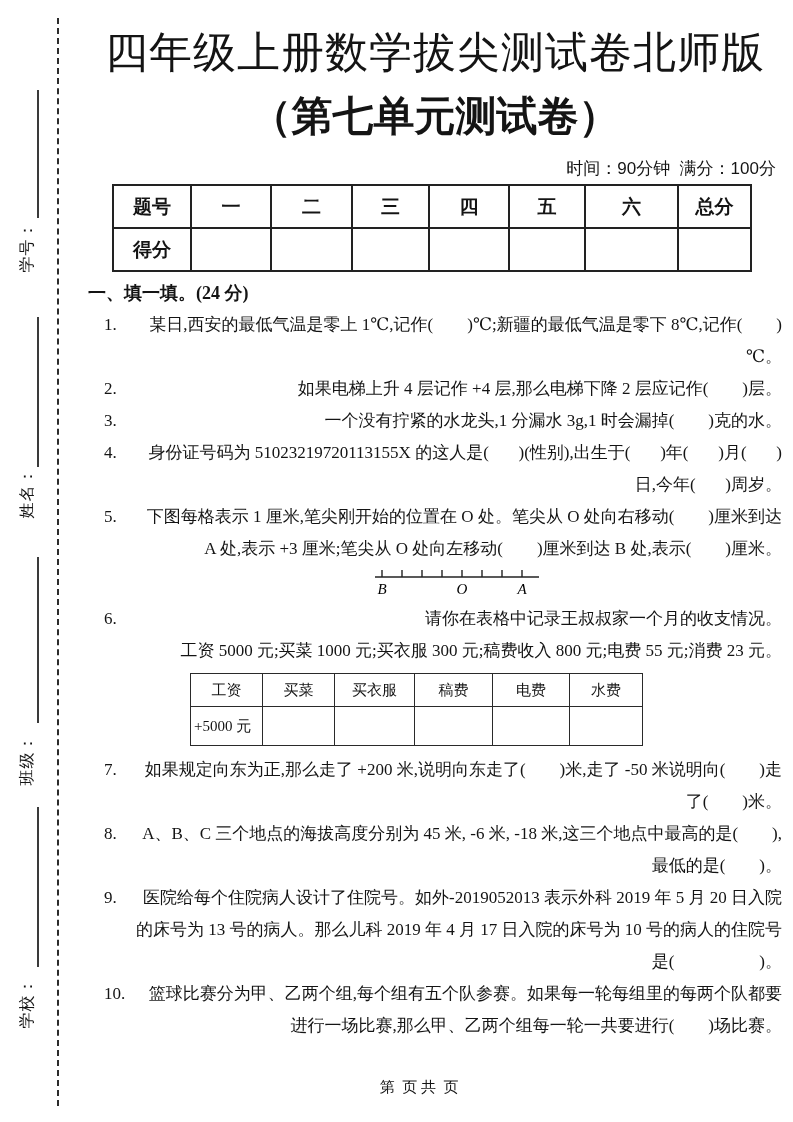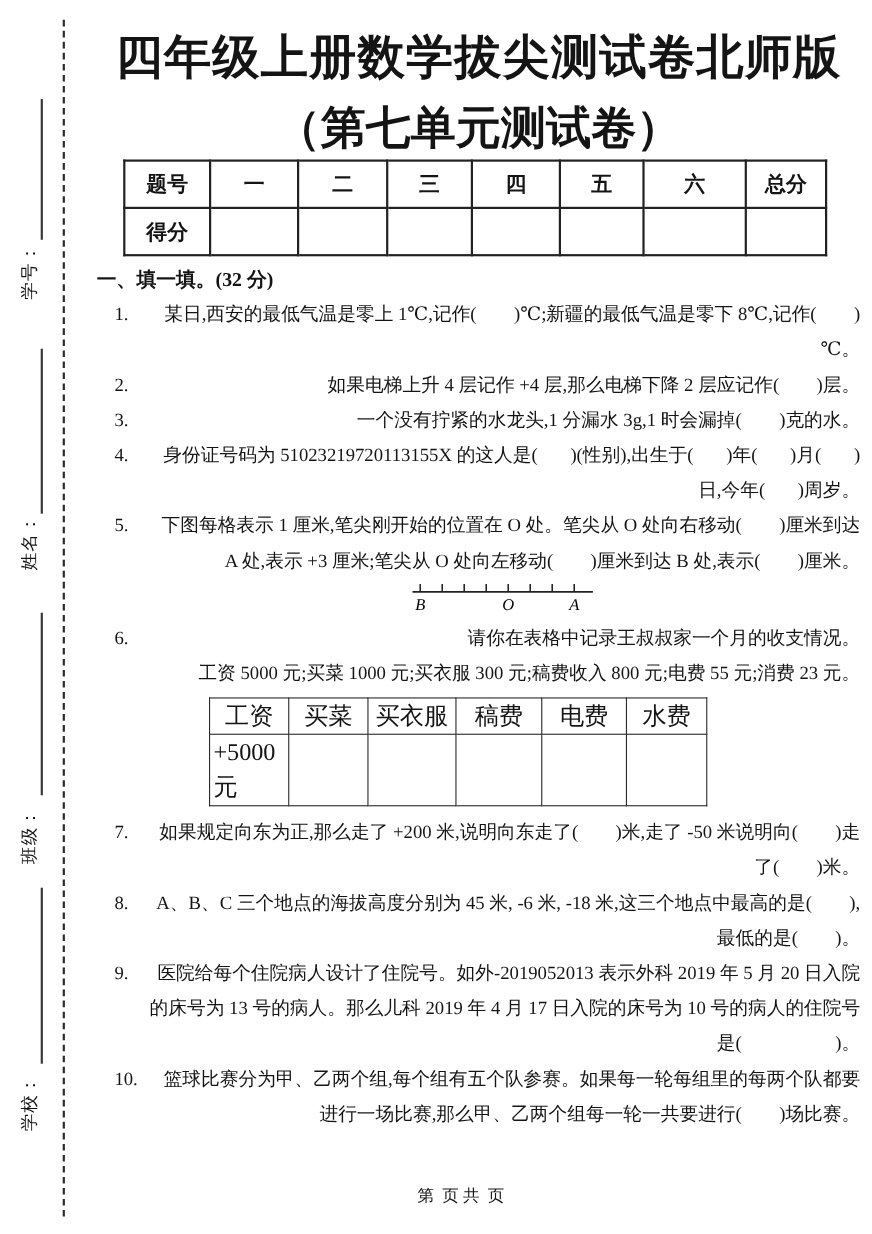--- a/index.html
+++ b/index.html
@@ -17,21 +17,21 @@
   .mline { position:absolute; left:37px; width:2px; background:#3a3a3a; }
   .mlabel {
     position:absolute; left:27px; font-size:16px; white-space:nowrap;
     transform:translate(-50%,-50%) rotate(-90deg); letter-spacing:1px;
   }
 
   
   .main { position:absolute; left:88px; top:0; width:694px; }
 
   .title {
-    margin:26px 0 0; text-align:center; font-weight:bold; font-size:43px;
+    margin:26px 0 0; text-align:center; font-weight:normal; font-size:43px;
     font-family:"Liberation Sans","DejaVu Sans",sans-serif; letter-spacing:1px;
     line-height:1.25; white-space:nowrap;
   }
   .subtitle {
     margin:10px 0 0; text-align:center; font-weight:bold; font-size:41px;
     font-family:"Liberation Sans","DejaVu Sans",sans-serif; line-height:1.3;
   }
   .info {
     margin:14px 6px 4px 0; text-align:right; font-size:17px;
     font-family:"Liberation Sans","DejaVu Sans",sans-serif; white-space:pre-wrap;
@@ -56,21 +56,21 @@
   .qtext { white-space:pre-wrap;text-align:right; }
 
   .figure-wrap { text-align:center; margin:2px 0 2px; line-height:0; }
   .numline-svg text {
     font-family:"Liberation Serif","DejaVu Serif",serif; font-style:italic;
     font-size:15px;
   }
 
   table.money-table {
     border-collapse:collapse; table-layout:fixed; margin:6px 0 8px 58px;
-    width:452px; font-size:22px;padding-left:48px;
+    width:452px; font-size:15px;padding-left:48px;
   }
   table.money-table td {
     border:1.5px solid #2a2a2a; text-align:center; padding:0;
   }
   table.money-table tr.mhead td { height:32px; }
   table.money-table tr.mrow td  { height:38px; }
   table.money-table tr.mrow td.first { text-align:left; padding-left:3px;margin-left:20px; }
 
   .footer {
     position:absolute; left:72px; width:694px; top:1078px; text-align:center;
@@ -91,20 +91,21 @@
 
   <div class="mlabel" style="top:247px">学号：</div>
   <div class="mlabel" style="top:493px">姓名：</div>
   <div class="mlabel" style="top:760px">班级：</div>
   <div class="mlabel" style="top:1003px">学校：</div>
 
   <div class="main">
 
     <div class="title">四年级上册数学拔尖测试卷北师版</div>
     <div class="subtitle">（第七单元测试卷）</div>
+    <div class="info">时间：90分钟  满分：100分</div>
 
     <table class="score-table">
       <colgroup>
         <col style="width:78px">
           <col style="width:80px">
           <col style="width:81px">
           <col style="width:77px">
         <col style="width:80px">
           <col style="width:76px">
           <col style="width:93px">
@@ -127,21 +128,21 @@
         <td></td>
         <td></td>
         <td></td>
         <td></td>
         <td></td>
         <td></td>
       </tr>
     </tbody>
       </table>
 
-    <div class="section-title">一、填一填。(32 分)</div>
+    <div class="section-title">一、填一填。(24 分)</div>
 
     <div class="questions">
 
       <div class="q">
         <span class="qnum">1.</span>
         <div class="qcol">
             <div class="qtext">某日,西安的最低气温是零上 1℃,记作(        )℃;新疆的最低气温是零下 8℃,记作(        )℃。</div>
           </div>
       </div>
 

